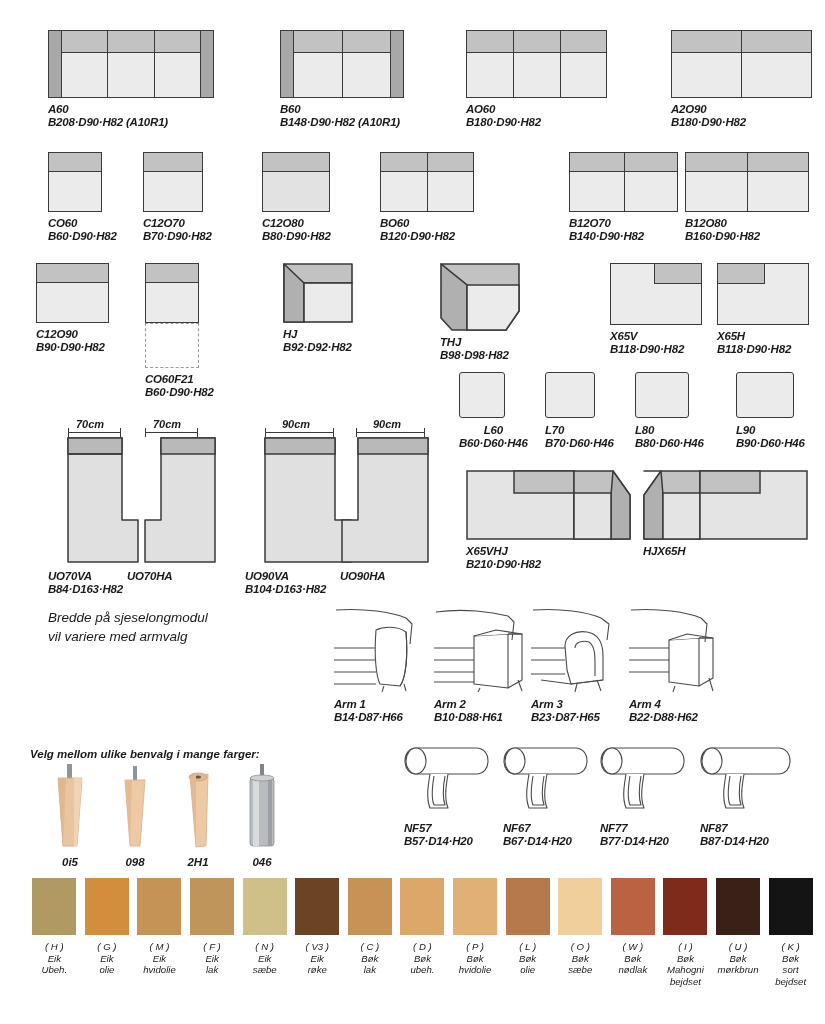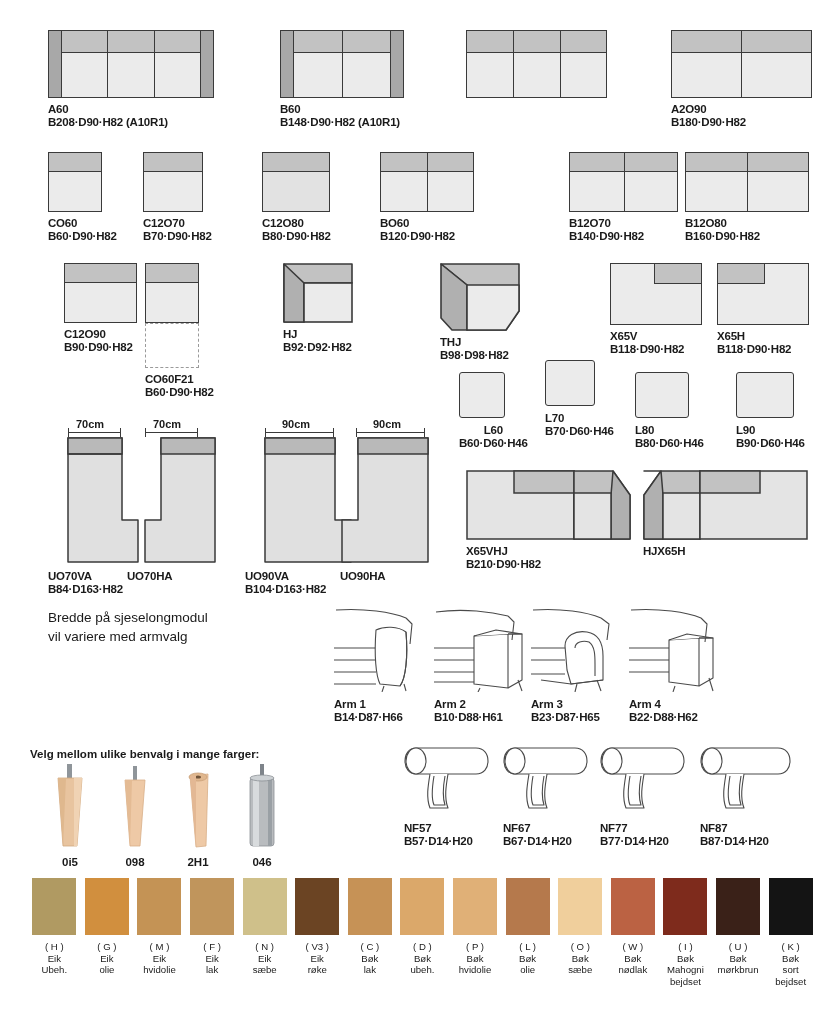--- a/index.html
+++ b/index.html
@@ -5,21 +5,21 @@
   * { box-sizing: border-box; }
   html, body { margin:0; padding:0; }
   body {
     width: 825px; height: 1024px;
     background: #ffffff;
     font-family: "Liberation Sans", sans-serif;
     color: #1a1a1a;
     position: relative;
     overflow: hidden;
   }
-  .stage { position:absolute; left:0; top:0; width:674px; height:1024px; }
+  .stage { position:absolute; left:0; top:0; width:674px; height:1024px;font-style:italic; }
 
   
   .mod { position:absolute; }
   .mod .dgm { position:relative; }
   .seat  { position:absolute; background:#ebebeb; border:1.4px solid #3a3a3a; }
   .back  { position:absolute; background:#c2c2c2; border:1.4px solid #3a3a3a; }
   .armb  { position:absolute; background:#a8a8a8; border:1.4px solid #3a3a3a; }
   .divv  { position:absolute; width:0; border-left:1.4px solid #3a3a3a; }
   .ghost { position:absolute; border:1.2px dashed #9a9a9a; background:#fff; }
 
@@ -79,20 +79,22 @@
 <span>B148·D90·H82 (A10R1)</span></div>
   </div>
 
   <div class="mod" style="left:466px; top:30px;">
     <div class="dgm" style="width:141px;height:68px;">
       <div class="back" style="left:0;top:0;width:141px;height:23px;"></div>
       <div class="seat" style="left:0;top:22px;width:141px;height:46px;"></div>
       <div class="divv" style="left:47px;top:0;height:68px;"></div>
       <div class="divv" style="left:94px;top:0;height:68px;"></div>
     </div>
+    <div class="lbl" style="margin-top:5px;"><span>AO60</span>
+<span>B180·D90·H82</span></div>
   </div>
 
   <div class="mod" style="left:671px; top:30px;">
     <div class="dgm" style="width:141px;height:68px;">
       <div class="back" style="left:0;top:0;width:141px;height:23px;"></div>
       <div class="seat" style="left:0;top:22px;width:141px;height:46px;"></div>
       <div class="divv" style="left:70px;top:0;height:68px;"></div>
     </div>
     <div class="lbl" style="margin-top:5px;"><span>A2O90</span>
 <span>B180·D90·H82</span></div>
@@ -148,21 +150,21 @@
   <div class="mod" style="left:685px; top:152px;">
     <div class="dgm" style="width:124px;height:60px;">
       <div class="back" style="left:0;top:0;width:124px;height:20px;"></div>
       <div class="seat" style="left:0;top:19px;width:124px;height:41px;"></div>
       <div class="divv" style="left:62px;top:0;height:60px;"></div>
     </div>
     <div class="lbl" style="margin-top:5px;"><span>B12O80</span>
 <span>B160·D90·H82</span></div>
   </div>
 
-  <div class="mod" style="left:64px; top:263px;">
+  <div class="mod" style="left:36px; top:263px;">
     <div class="dgm" style="width:73px;height:60px;">
       <div class="back" style="left:0;top:0;width:73px;height:20px;"></div>
       <div class="seat" style="left:0;top:19px;width:73px;height:41px;"></div>
     </div>
     <div class="lbl" style="margin-top:5px;"><span>C12O90</span>
 <span>B90·D90·H82</span></div>
   </div>
 
   <div class="mod" style="left:145px; top:263px;">
     <div class="dgm" style="width:54px;height:105px;">
@@ -214,21 +216,21 @@
     </div>
     <div class="lbl" style="margin-top:5px;"><span>X65H</span>
 <span>B118·D90·H82</span></div>
   </div>
 
   <div class="mod" style="left:459px; top:372px;">
     <div class="stool" style="position:relative;width:46px;height:46px;"></div>
     <div class="lbl" style="margin-top:6px;text-align:center;"><span>L60</span>
 <span>B60·D60·H46</span></div>
   </div>
-  <div class="mod" style="left:545px; top:360px;">
+  <div class="mod" style="left:545px; top:372px;">
     <div class="stool" style="position:relative;width:50px;height:46px;"></div>
     <div class="lbl" style="margin-top:6px;"><span>L70</span>
 <span>B70·D60·H46</span></div>
   </div>
   <div class="mod" style="left:635px; top:372px;">
     <div class="stool" style="position:relative;width:54px;height:46px;"></div>
     <div class="lbl" style="margin-top:6px;"><span>L80</span>
 <span>B80·D60·H46</span></div>
   </div>
   <div class="mod" style="left:736px; top:372px;">

